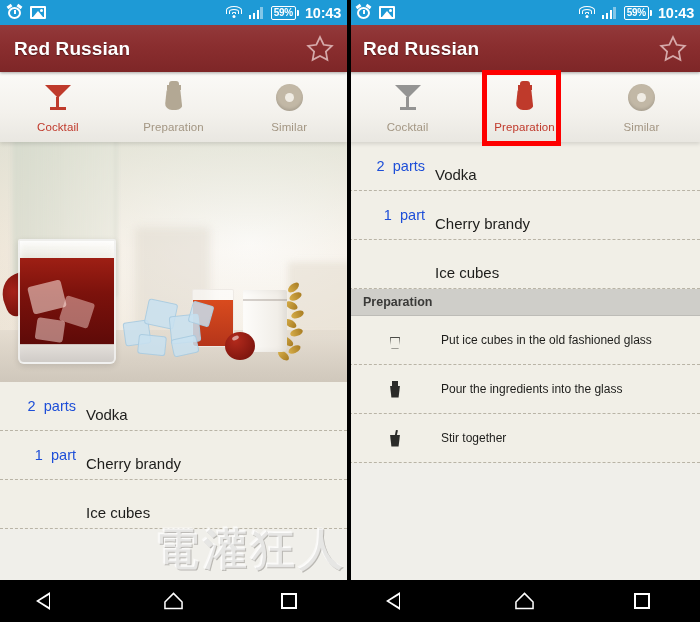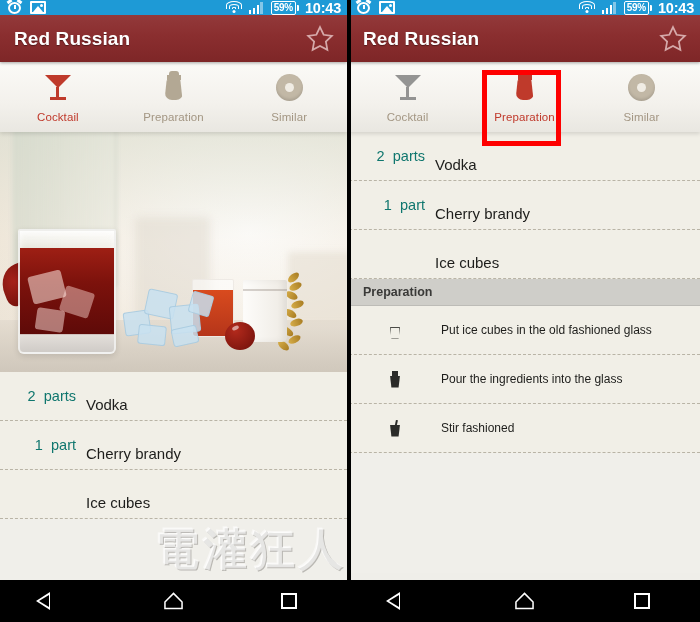--- a/index.html
+++ b/index.html
@@ -5,21 +5,21 @@
   * { margin:0; padding:0; box-sizing:border-box; }
   html,body { width:700px; height:622px; background:#000; overflow:hidden;
     font-family:"Liberation Sans", sans-serif; }
   .screen { position:relative; width:700px; height:622px; display:flex; }
   .panel { position:relative; width:349px; height:622px; overflow:hidden;
     background:#efedе8; background:#efeee9; }
   .panel.left { border-right:2px solid #000; }
   .panel.right { width:351px; }
 
   
-  .statusbar { height:15px; background:#1e9ad6; display:flex; align-items:center;
+  .statusbar { height:25px; background:#1e9ad6; display:flex; align-items:center;
     padding:0 6px 0 7px; color:#fff; position:relative; z-index:5; }
   .sb-left { display:flex; align-items:center; gap:8px; }
   .sb-right { margin-left:auto; display:flex; align-items:center; gap:6px; }
   .sb-clock { width:15px; height:15px; position:relative; }
   .sb-clock .body { position:absolute; left:1px; top:2px; width:13px; height:12px;
     border:2px solid #fff; border-radius:50%; }
   .sb-clock .ear-l, .sb-clock .ear-r { position:absolute; top:0; width:5px; height:3px;
     background:#fff; }
   .sb-clock .ear-l { left:0; transform:rotate(-35deg); }
   .sb-clock .ear-r { right:0; transform:rotate(35deg); }
@@ -164,21 +164,21 @@
   .wheat i:nth-child(8){left:13px; top:64px;transform:rotate(-28deg);}
   .wheat i:nth-child(9){left:2px;  top:70px;transform:rotate(40deg);}
 
   
   .listarea { background:#efeee9; position:relative; }
   .sechead { background:#cfcec9; padding:6px 0 6px 14px; font-size:12.5px; font-weight:bold;
     color:#3a3a38; border-bottom:1px solid #bdbcb7; }
   .row { display:flex; align-items:center; min-height:40px; padding:7px 10px 7px 0;
     background:#f1efe7; border-bottom:1px dashed #b9b4a6; }
   .row .qty { width:86px; text-align:right; padding-right:10px; font-size:14.5px;
-    color:#0f766e; flex-shrink:0; }
+    color:#1d4ed8; flex-shrink:0; }
   .row .nm { font-size:15px; color:#1d1d1b;margin-top:17px; }
   .steprow { display:flex; align-items:center; min-height:49px; padding:8px 16px 8px 0;
     background:#f1efe7; border-bottom:1px dashed #b9b4a6; }
   .steprow .sicon { width:92px; flex-shrink:0; display:flex; justify-content:center; }
   .steprow .stxt { font-size:12px; color:#1d1d1b; line-height:1.22; }
   .gicon { width:14px; height:17px; position:relative; }
   .gicon .cupg { position:absolute; bottom:0; left:2px; width:10px; height:12px;
     background:#2b2b29; clip-path:polygon(0 0,100% 0,86% 100%,14% 100%); }
   .gicon .cupg.hollow { background:none; border:1.6px solid #4a4a46; }
   .gicon .topbit { position:absolute; top:0; left:4px; width:6px; height:5px; background:#2b2b29; }
@@ -480,21 +480,21 @@
         </span>
         <span class="stxt">Pour the ingredients into the glass</span>
       </div>
       <div class="steprow">
         <span class="sicon">
           <span class="gicon">
               <span class="stirb"></span>
               <span class="cupg"></span>
             </span>
         </span>
-        <span class="stxt">Stir fashioned</span>
+        <span class="stxt">Stir together</span>
       </div>
 
       <div class="filler" style="height:120px"></div>
     </div>
 
     <div class="navbar">
       <div class="navbtn">
           <span class="nv-back"></span>
         </div>
       <div class="navbtn">

